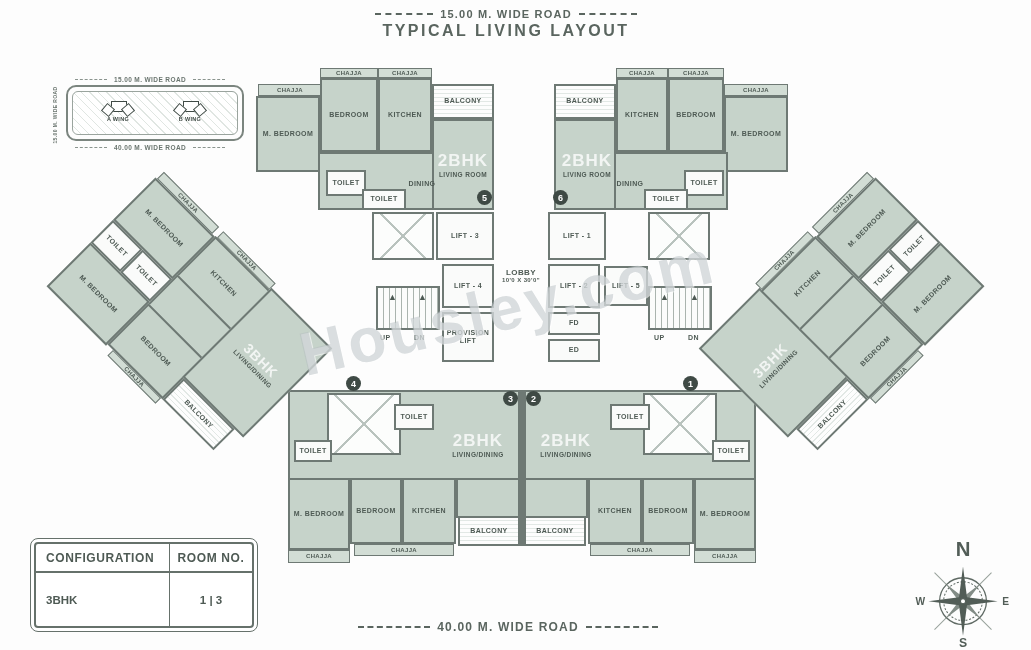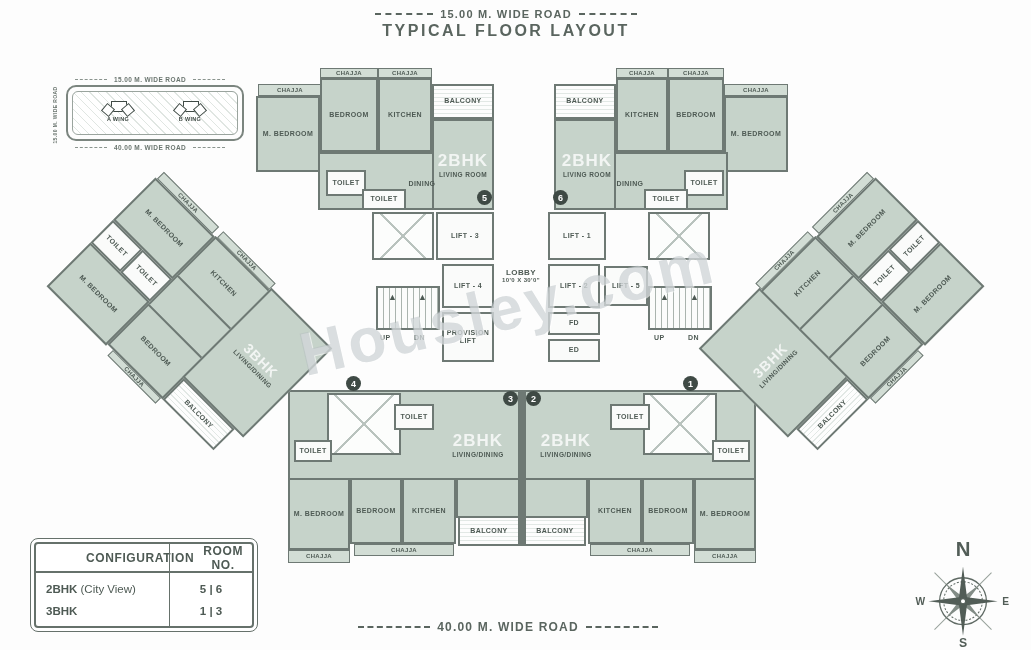--- a/index.html
+++ b/index.html
@@ -44,42 +44,42 @@
   .bldg .t{position:absolute;left:0;right:0;bottom:-7px;text-align:center;font-size:5.5px;font-weight:bold;color:#3f4a45;letter-spacing:.3px;}
   
   .wing{z-index:2;}
   
   .wm{font-size:62px;font-weight:bold;letter-spacing:4px;color:rgba(182,190,194,0.5);transform:rotate(-13deg);
       white-space:nowrap;z-index:20;pointer-events:none;text-shadow:1px 1px 0 rgba(255,255,255,.6);}
   
   .tbl-outer{border:1px solid #66716b;border-radius:8px;padding:3px;background:#fff;z-index:9;}
   .tbl-inner{border:2px solid #66716b;border-radius:4px;height:100%;box-sizing:border-box;position:relative;display:flex;flex-direction:column;}
   .tbl-head{display:flex;border-bottom:2px solid #66716b;height:27px;align-items:center;}
-  .tbl-head .h1{flex:1;padding-left:10px;font-size:12px;font-weight:bold;letter-spacing:.6px;margin-left:40px;}
+  .tbl-head .h1{flex:1;padding-left:10px;font-size:12px;font-weight:bold;letter-spacing:.6px;}
   .tbl-head .h2{width:82px;text-align:center;font-size:12px;font-weight:bold;letter-spacing:.6px;}
   .tbl-body{flex:1;display:flex;flex-direction:column;justify-content:space-evenly;padding:3px 0;}
   .tbl-row{display:flex;align-items:center;height:19px;}
   .tbl-row .c1{flex:1;padding-left:10px;font-size:11.5px;}
   .tbl-row .c1 b{font-weight:bold;}
   .tbl-row .c2{width:82px;text-align:center;font-size:11.5px;font-weight:bold;}
   .tbl-vline{position:absolute;top:0;bottom:0;right:82px;width:1.5px;background:#66716b;}
   .upDn{font-size:7px;font-weight:bold;color:#4e5a54;letter-spacing:.4px;z-index:7;}
   .arrow{position:absolute;top:4px;font-size:9px;color:#4e5a54;z-index:7;}
 </style>
 </head>
 <body>
 
 <div class="canvas">
 
   <div class="abs roadrow" style="left:375px;top:8px;width:262px;">
     <span class="dash" style="width:62px"></span>
     <span class="roadtxt">15.00 M. WIDE ROAD</span>
     <span class="dash" style="width:62px"></span>
   </div>
-  <div class="abs title" style="left:375px;top:22px;width:262px;">TYPICAL FLOOR LAYOUT</div>
+  <div class="abs title" style="left:375px;top:22px;width:262px;">TYPICAL LIVING LAYOUT</div>
 
   <div class="abs" style="left:52px;top:76px;width:196px;height:84px;">
     <div class="roadrow" style="margin-bottom:2px;">
       <span class="kp-dash"></span>
       <span class="kp-road">15.00 M. WIDE ROAD</span>
       <span class="kp-dash"></span>
     </div>
     <div class="abs kp-road" style="left:-26px;top:36px;transform:rotate(-90deg);font-size:5px;">15.00 M. WIDE ROAD</div>
     <div class="kp-box" style="margin-left:14px;width:166px;height:44px;">
       <div class="kp-hatch">
@@ -375,24 +375,20 @@
 
   <div class="abs tbl-outer" style="left:30px;top:538px;width:228px;height:94px">
     <div class="tbl-inner">
       <div class="tbl-vline"></div>
       <div class="tbl-head">
         <div class="h1">CONFIGURATION</div>
         <div class="h2">ROOM NO.</div>
       </div>
       <div class="tbl-body">
         <div class="tbl-row">
-          <div class="c1"><b>2BHK</b> <span>(City View)</span></div>
-          <div class="c2">5 | 6</div>
-        </div>
-        <div class="tbl-row">
           <div class="c1"><b>3BHK</b> <span></span></div>
           <div class="c2">1 | 3</div>
         </div>
       </div>
     </div>
   </div>
 
   <div class="abs roadrow" style="left:348px;top:620px;width:320px;">
     <span class="dash" style="width:72px"></span>
     <span class="roadtxt" style="font-size:12px">40.00 M. WIDE ROAD</span>

